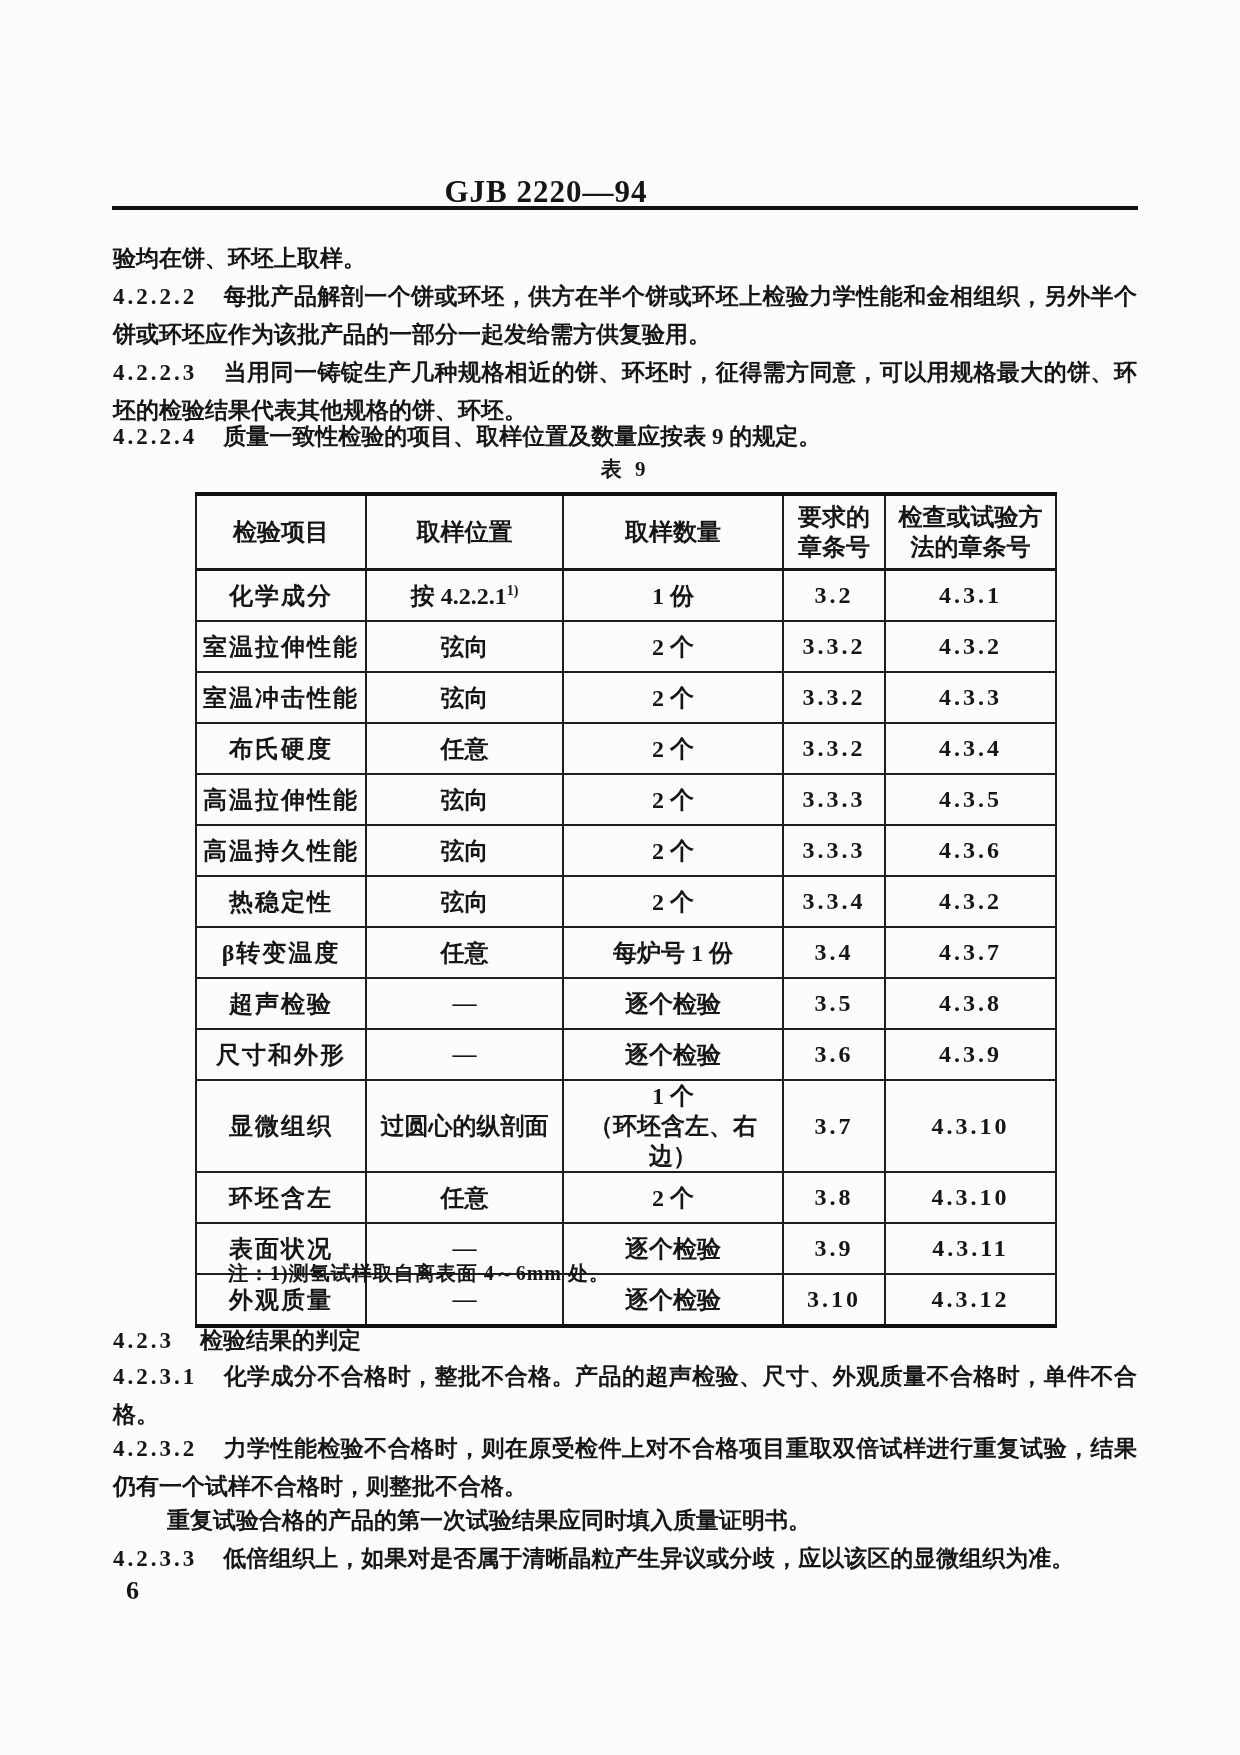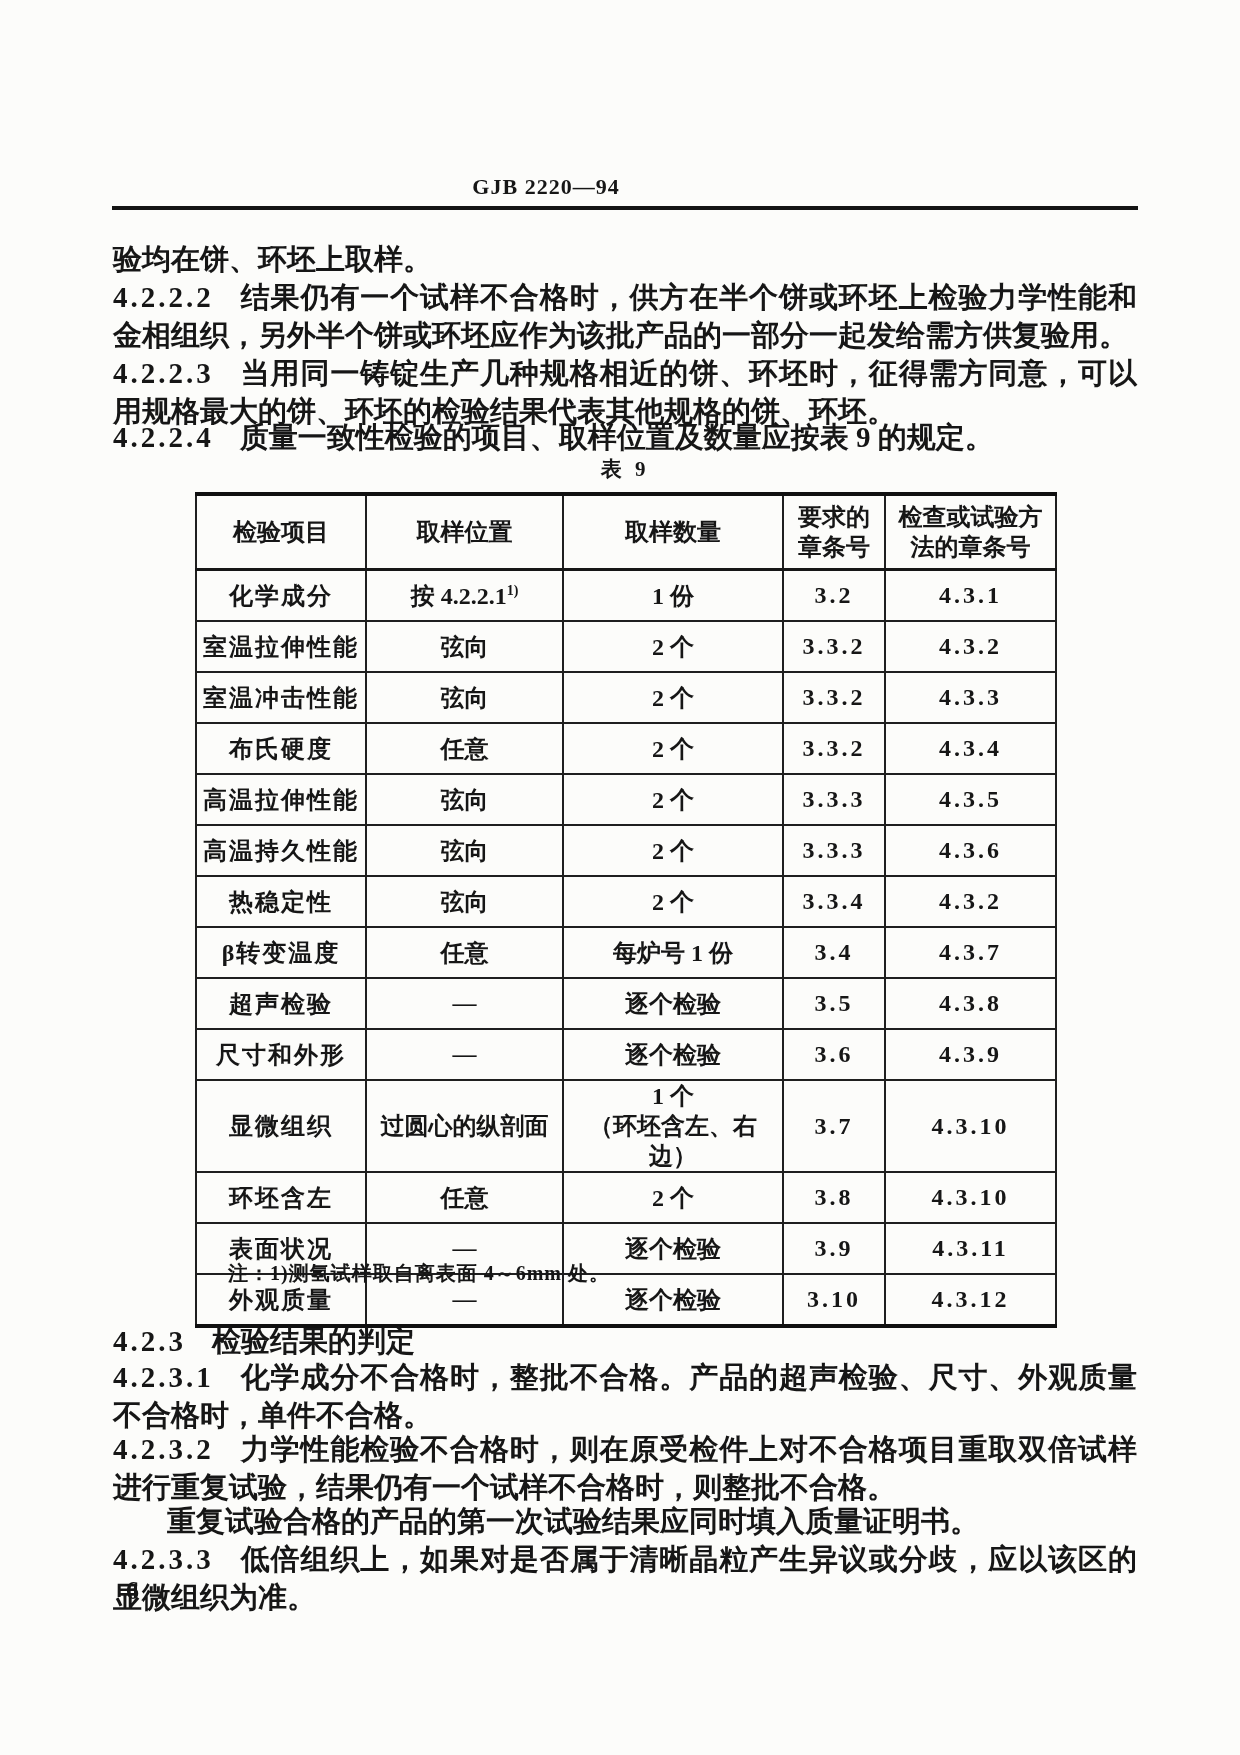--- a/index.html
+++ b/index.html
@@ -12,30 +12,30 @@
     position:relative;
     width:1240px;height:1755px;
     background:#fcfcfa;
     color:#161616;
     overflow:hidden;
   }
   
   .doc-number{
     position:absolute;top:174px;left:0;width:1092px;
     text-align:center;
-    font-size:22px;font-weight:bold;letter-spacing:1px;
+    font-size:31px;font-weight:bold;letter-spacing:1px;
   }
   .header-rule{
     position:absolute;top:206px;left:112px;width:1026px;height:0;
     border-top:4px solid #141414;
   }
   
   .para{
     position:absolute;left:113px;width:1024px;
-    font-size:29px;line-height:38px;font-weight:600;
+    font-size:23px;line-height:38px;font-weight:600;
     text-align:justify;
   }
   .secnum{
     font-weight:bold;letter-spacing:3px;margin-right:26px;
     white-space:nowrap;
   }
   .indent2{ text-indent:54px; }
   
   .tbl-caption{
     position:absolute;top:455px;left:195px;width:860px;
@@ -82,21 +82,21 @@
 <div class="page">
 
   <div class="doc-number">GJB 2220—94</div>
   <div class="header-rule"></div>
 
   <div class="para" style="top:240px">
     <span>验均在饼、环坯上取样。</span>
   </div>
 
   <div class="para" style="top:278px">
-    <span class="secnum">4.2.2.2</span><span>结果仍有一个试样不合格时，供方在半个饼或环坯上检验力学性能和金相组织，另外半个饼或环坯应作为该批产品的一部分一起发给需方供复验用。</span>
+    <span class="secnum">4.2.2.2</span><span>每批产品解剖一个饼或环坯，供方在半个饼或环坯上检验力学性能和金相组织，另外半个饼或环坯应作为该批产品的一部分一起发给需方供复验用。</span>
   </div>
 
   <div class="para" style="top:354px">
     <span class="secnum">4.2.2.3</span><span>当用同一铸锭生产几种规格相近的饼、环坯时，征得需方同意，可以用规格最大的饼、环坯的检验结果代表其他规格的饼、环坯。</span>
   </div>
 
   <div class="para" style="top:418px">
     <span class="secnum">4.2.2.4</span><span>质量一致性检验的项目、取样位置及数量应按表 9 的规定。</span>
   </div>
 

